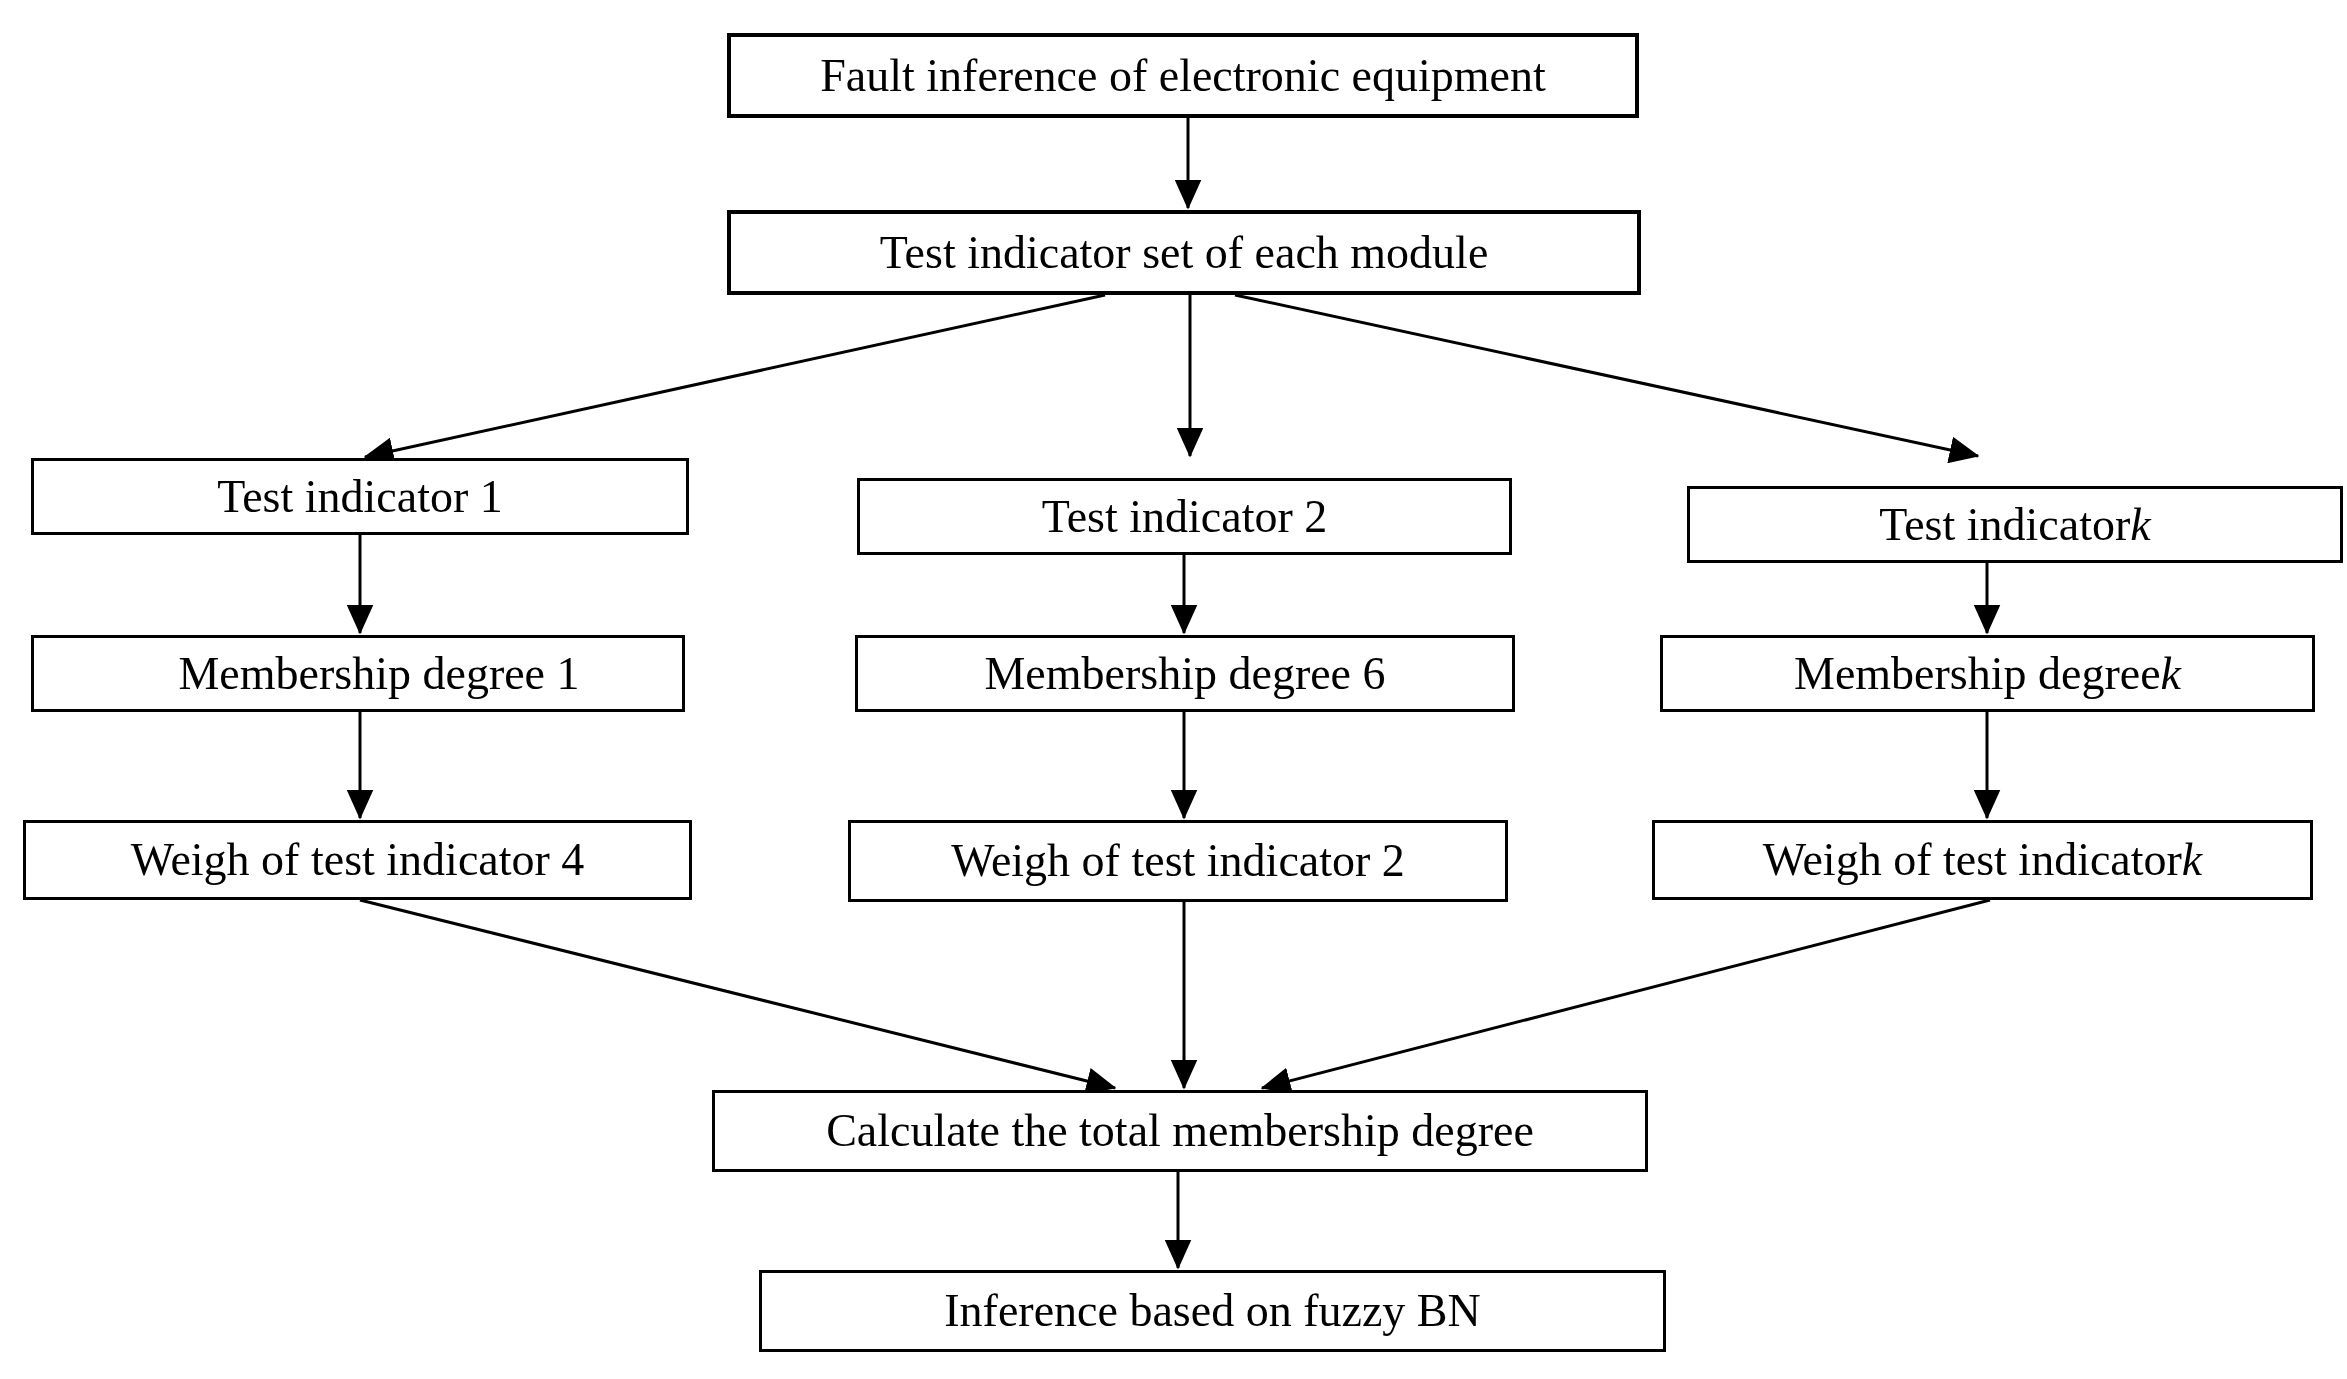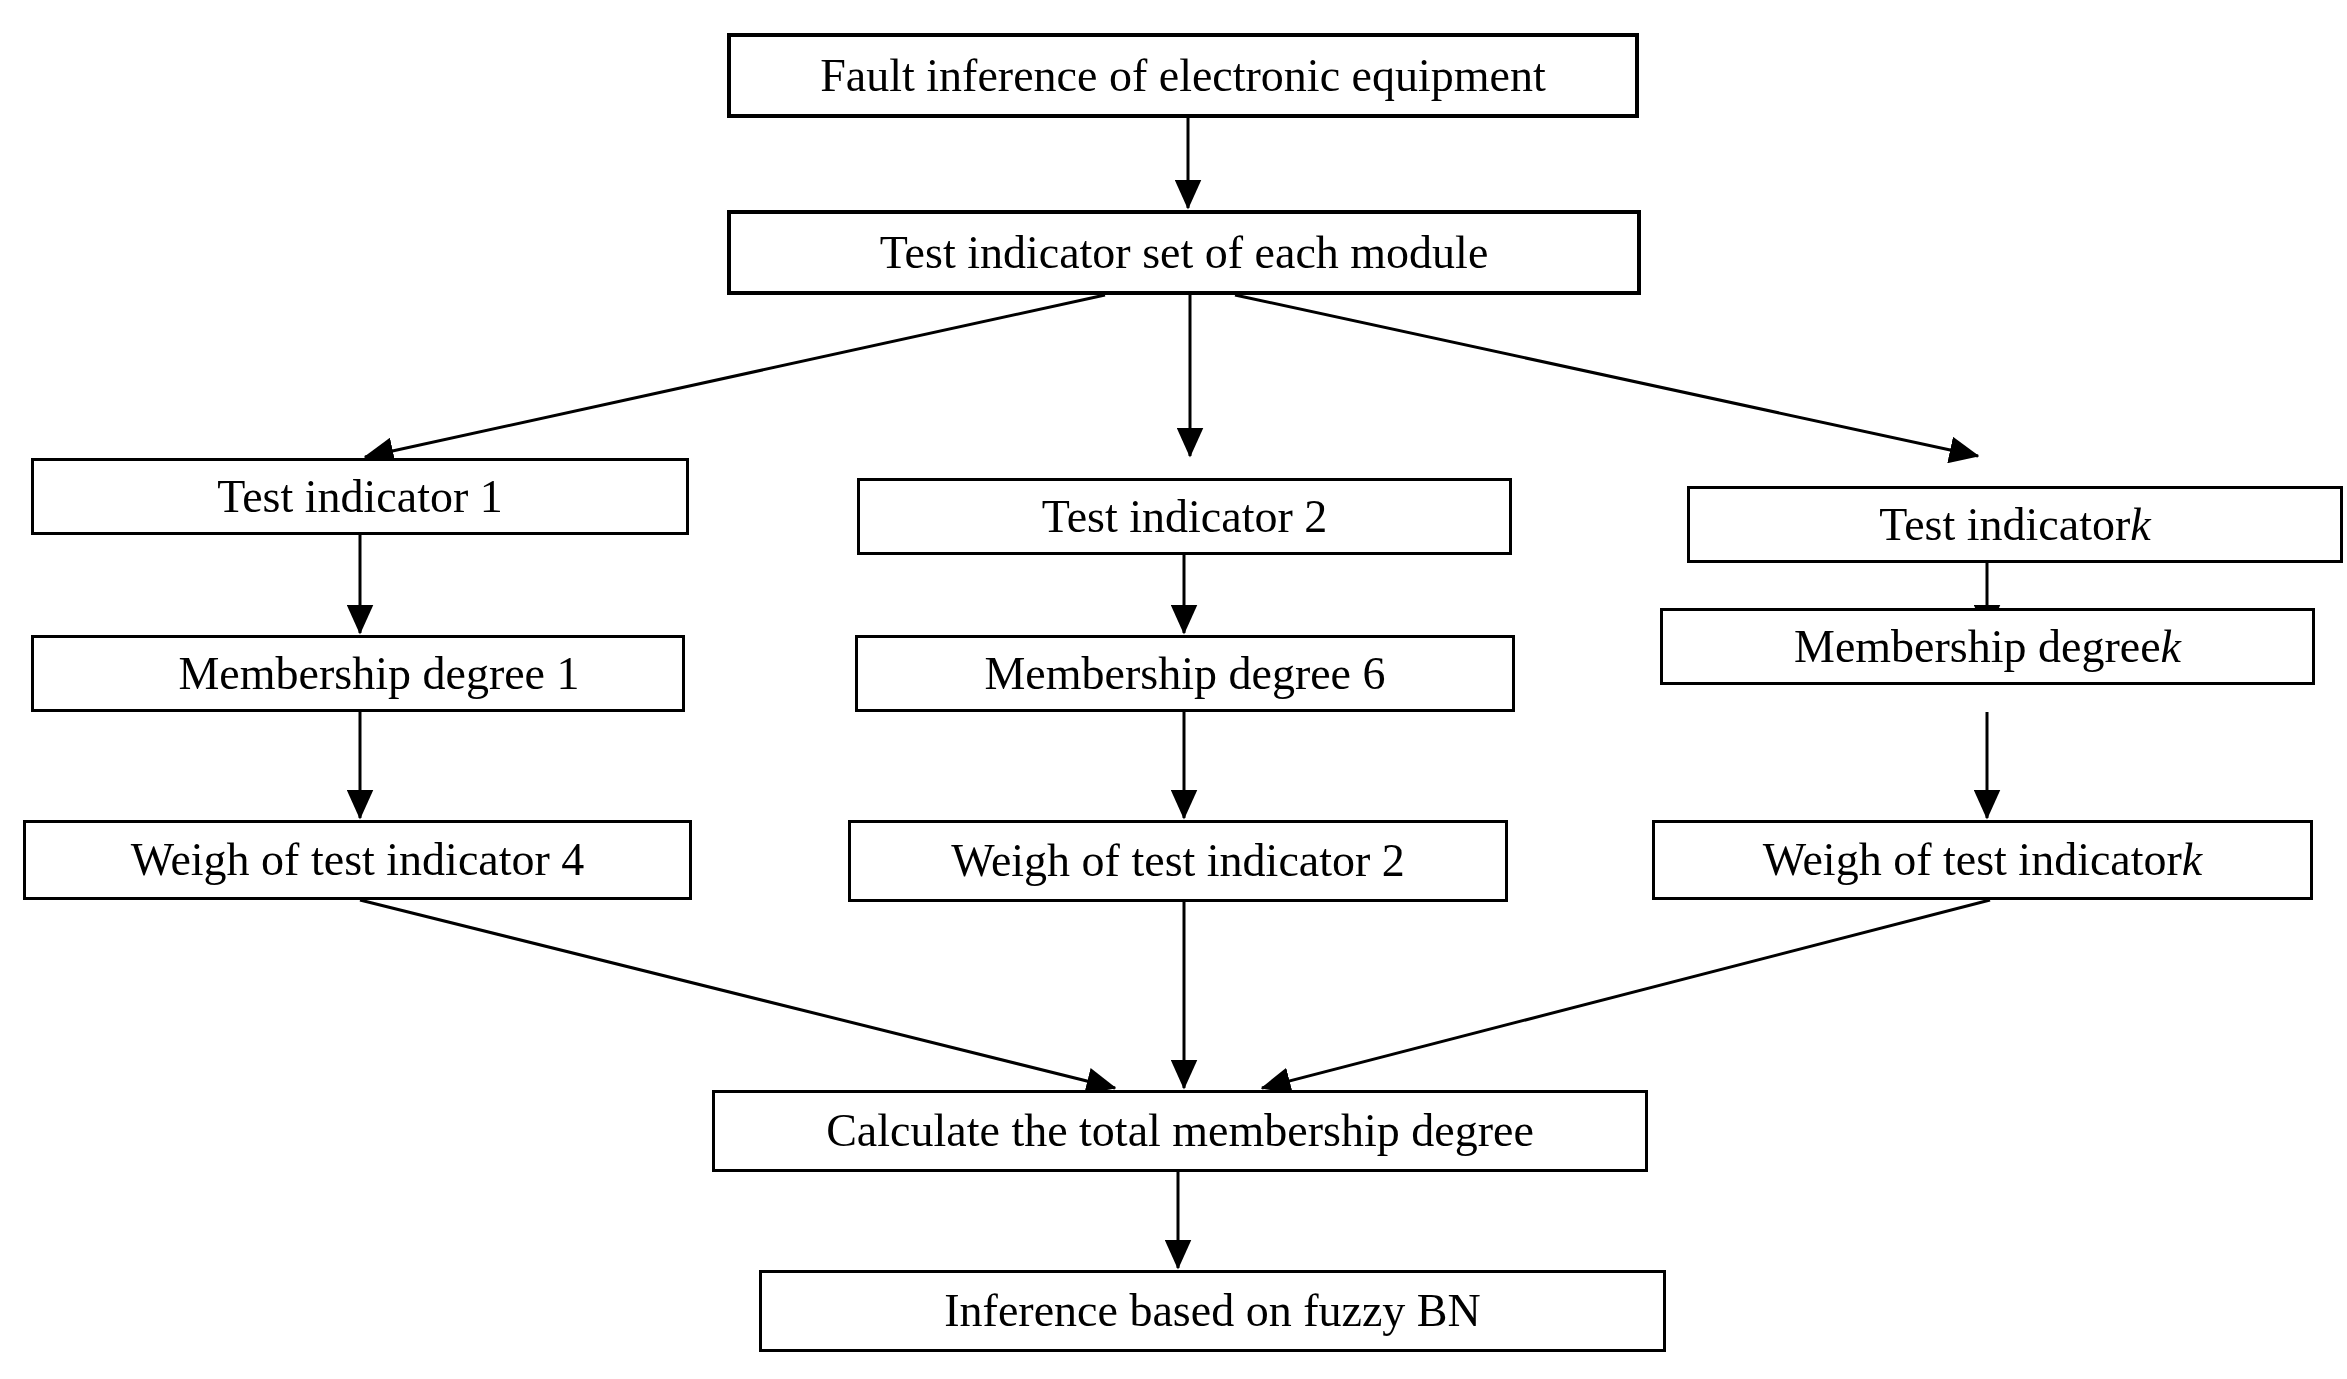--- a/index.html
+++ b/index.html
@@ -40,21 +40,21 @@
   .node.thick { border-width: 4px; }
   .node em { font-style: italic; }
 
   #n-fault   { left: 727px;  top: 33px;   width: 912px; height: 85px; }
   #n-testset { left: 727px;  top: 210px;  width: 914px; height: 85px; }
   #n-ti1     { left: 31px;   top: 458px;  width: 658px; height: 77px; align-items: center; }
   #n-ti2     { left: 857px;  top: 478px;  width: 655px; height: 77px; }
   #n-tik     { left: 1659px; top: 486px;  width: 656px; height: 77px; margin-left: 28px; }
   #n-md1     { left: 31px;   top: 635px;  width: 654px; height: 77px; padding-left: 42px; }
   #n-md2     { left: 855px;  top: 635px;  width: 660px; height: 77px; }
-  #n-mdk     { left: 1660px; top: 608px;  width: 655px; height: 77px; }
+  #n-mdk     { left: 1660px; top: 635px;  width: 655px; height: 77px; }
   #n-w1      { left: 23px;   top: 820px;  width: 669px; height: 80px; }
   #n-w2      { left: 848px;  top: 820px;  width: 660px; height: 82px; }
   #n-wk      { left: 1652px; top: 820px;  width: 661px; height: 80px; }
   #n-calc    { left: 712px;  top: 1090px; width: 936px; height: 82px; }
   #n-inf     { left: 719px;  top: 1270px; width: 907px; height: 82px; margin-left: 40px; }
 </style>
 </head>
 <body>
 
 <div class="canvas">

